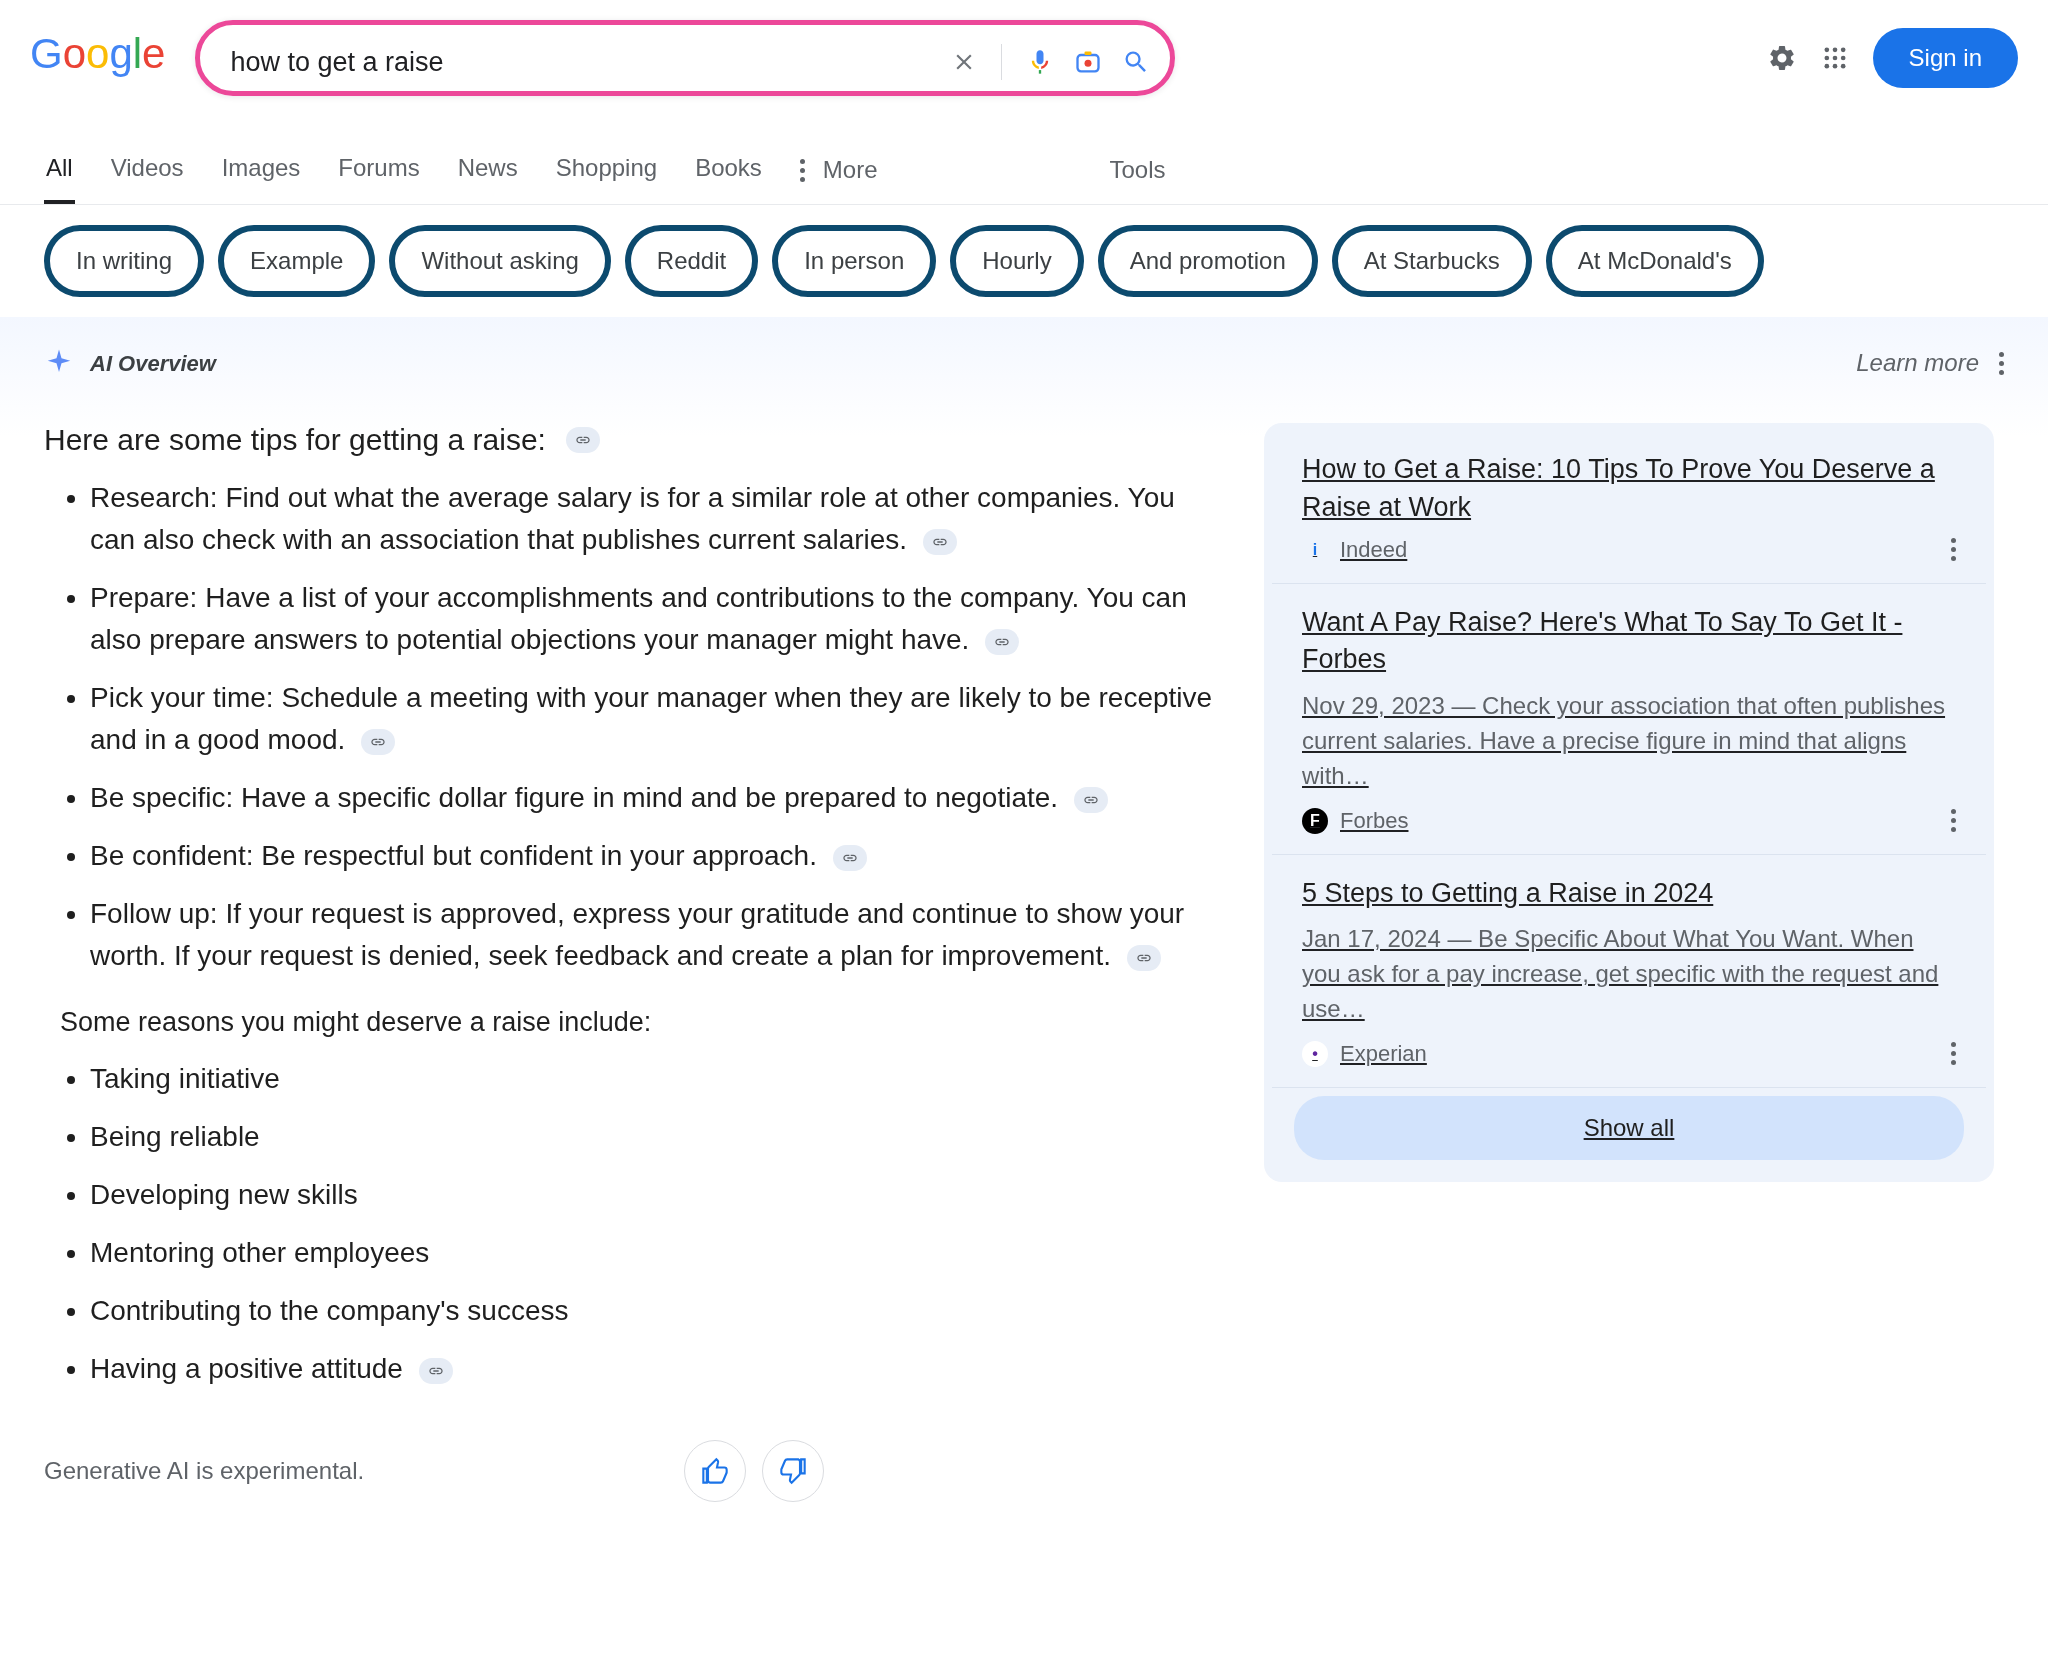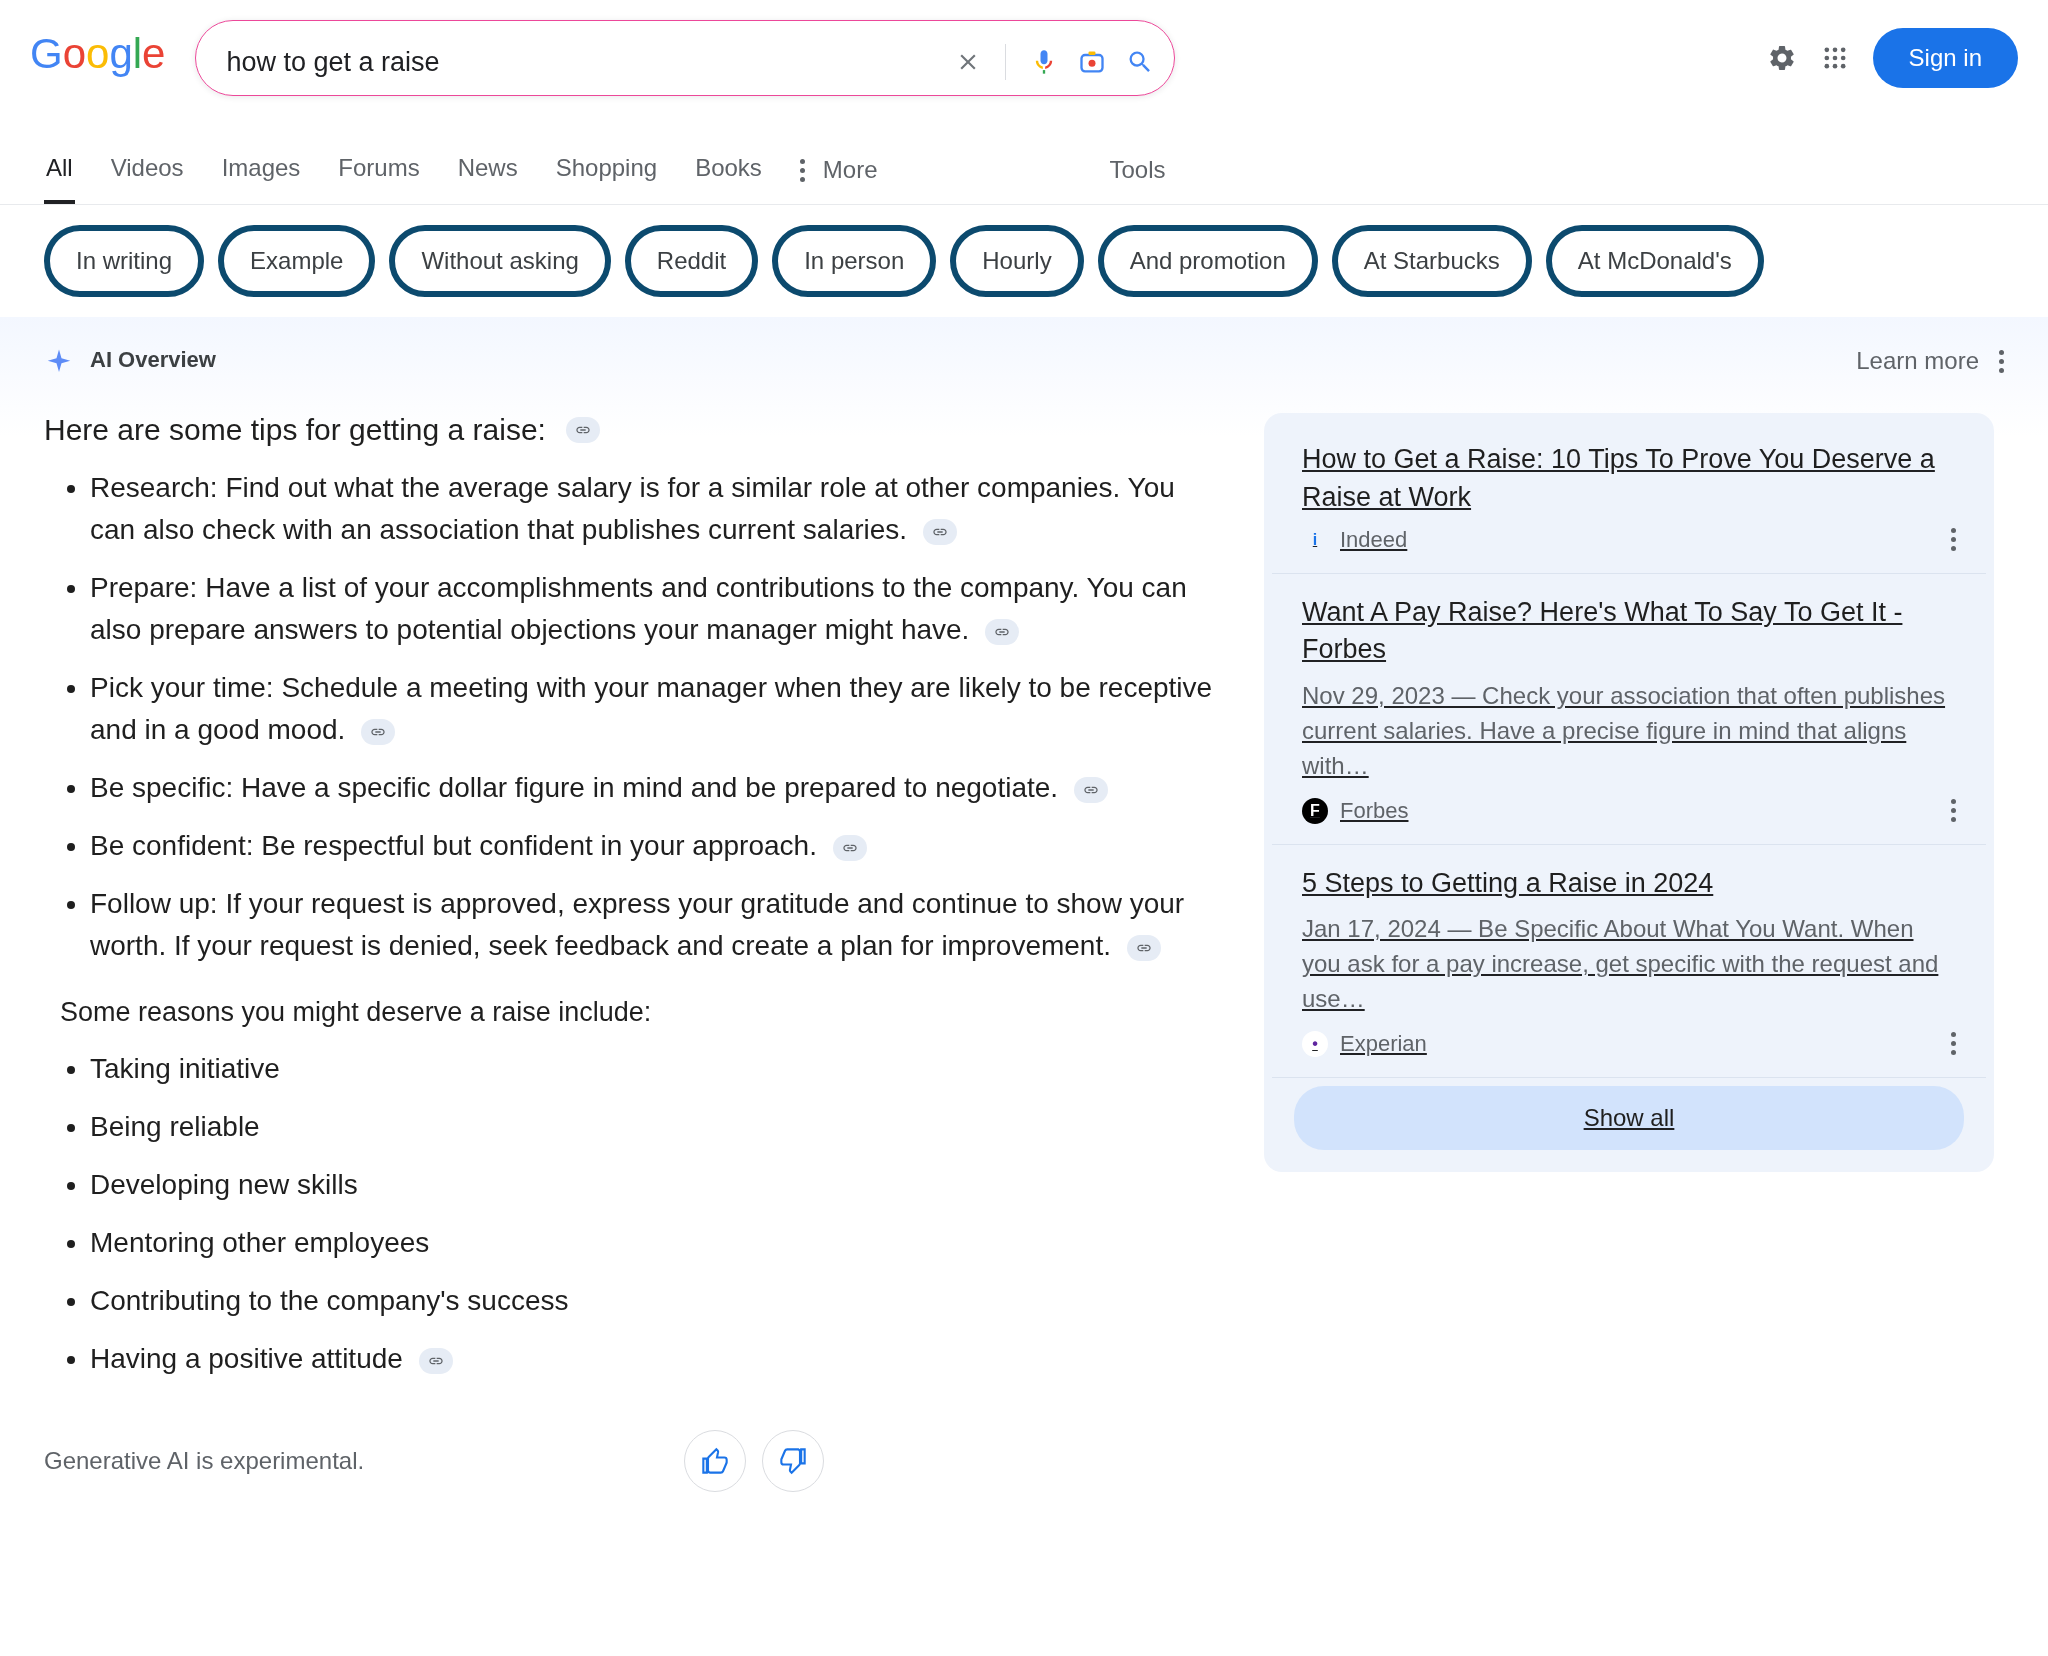--- a/index.html
+++ b/index.html
@@ -8,21 +8,21 @@
   
   .header { display: flex; align-items: center; padding: 20px 30px 10px 30px; gap: 30px; }
   .logo { font-size: 42px; font-weight: 500; flex-shrink: 0; margin-top: -8px; }
   .logo span:nth-child(1) { color: #4285f4; }
   .logo span:nth-child(2) { color: #ea4335; }
   .logo span:nth-child(3) { color: #fbbc05; }
   .logo span:nth-child(4) { color: #4285f4; }
   .logo span:nth-child(5) { color: #34a853; }
   .logo span:nth-child(6) { color: #ea4335; }
   
-  .search-box { display: flex; align-items: center; width: 980px; height: 76px; border: 1px solid #ec4899; border-radius: 38px; padding: 8px 20px 0 30px; box-shadow: 0 1px 6px rgba(32,33,36,0.1); }
+  .search-box { display: flex; align-items: center; width: 980px; height: 76px; border: 5px solid #ec4899; border-radius: 38px; padding: 8px 20px 0 30px; box-shadow: 0 1px 6px rgba(32,33,36,0.1); }
   .search-input { flex: 1; border: none; outline: none; font-size: 27px; color: #202124; }
   .search-icons { display: flex; align-items: center; gap: 20px; }
   .divider { width: 1px; height: 36px; background: #dadce0; margin: 0 4px; }
   .icon-btn { cursor: pointer; display: flex; align-items: center; justify-content: center; }
   
   .header-right { margin-left: auto; display: flex; align-items: center; gap: 24px; }
   .signin-btn { background: #1a73e8; color: #fff; border: none; border-radius: 30px; padding: 16px 36px; font-size: 24px; font-weight: 500; cursor: pointer; }
   
   
   .tabs-row { display: flex; align-items: center; padding: 0 44px; border-bottom: 1px solid #e8eaed; margin-top: 30px; }
@@ -31,21 +31,21 @@
   .tab.active { color: #202124; border-bottom: 4px solid #202124; font-weight: 500; }
   .more-tab { display: flex; align-items: center; gap: 8px; }
   .tools { margin-left: 230px; font-size: 24px; color: #5f6368; cursor: pointer; }
   
   
   .chips { display: flex; gap: 14px; padding: 20px 44px; }
   .chip { border: 6px solid #0c4a6e; border-radius: 36px; padding: 16px 26px; font-size: 24px; color: #3c4043; cursor: pointer; background: #fff; }
   
   
   .ai-section { background: linear-gradient(180deg, #f3f7ff 0%, #ffffff 120px); padding: 30px 44px; }
-  .ai-header { display: flex; align-items: flex-start; margin-bottom: 36px; }
+  .ai-header { display: flex; align-items: flex-end; margin-bottom: 46px; font-style: italic; }
   .ai-sparkle { width: 30px; height: 30px; margin-right: 16px; }
   .ai-title { font-size: 22px; font-weight: 600; color: #3c4043; }
   .ai-header-right { margin-left: auto; display: flex; align-items: center; gap: 20px; }
   .learn-more { color: #5f6368; font-size: 24px; }
   
   .ai-body { display: flex; gap: 40px; }
   .ai-left { flex: 1; max-width: 1180px; }
   .ai-right { width: 730px; }
   
   .ai-intro { font-size: 30px; color: #1f1f1f; margin-bottom: 20px; display: flex; align-items: center; gap: 12px; }

